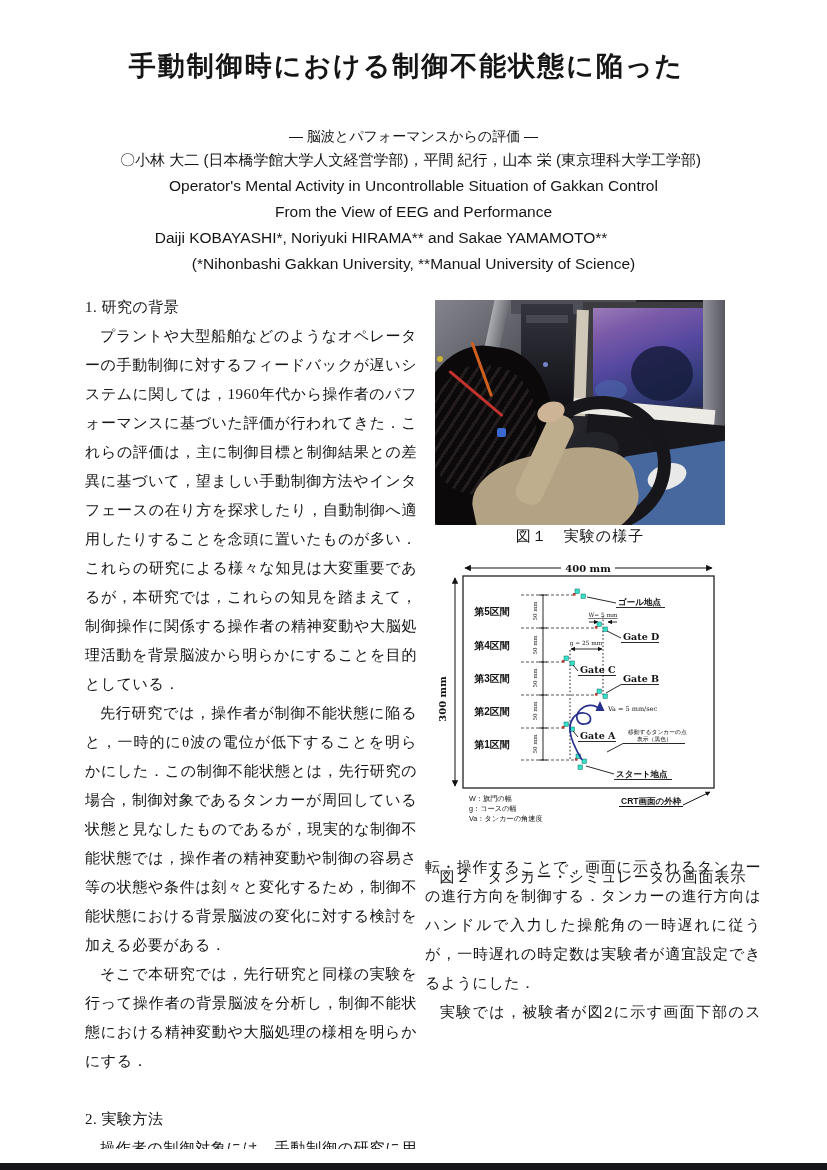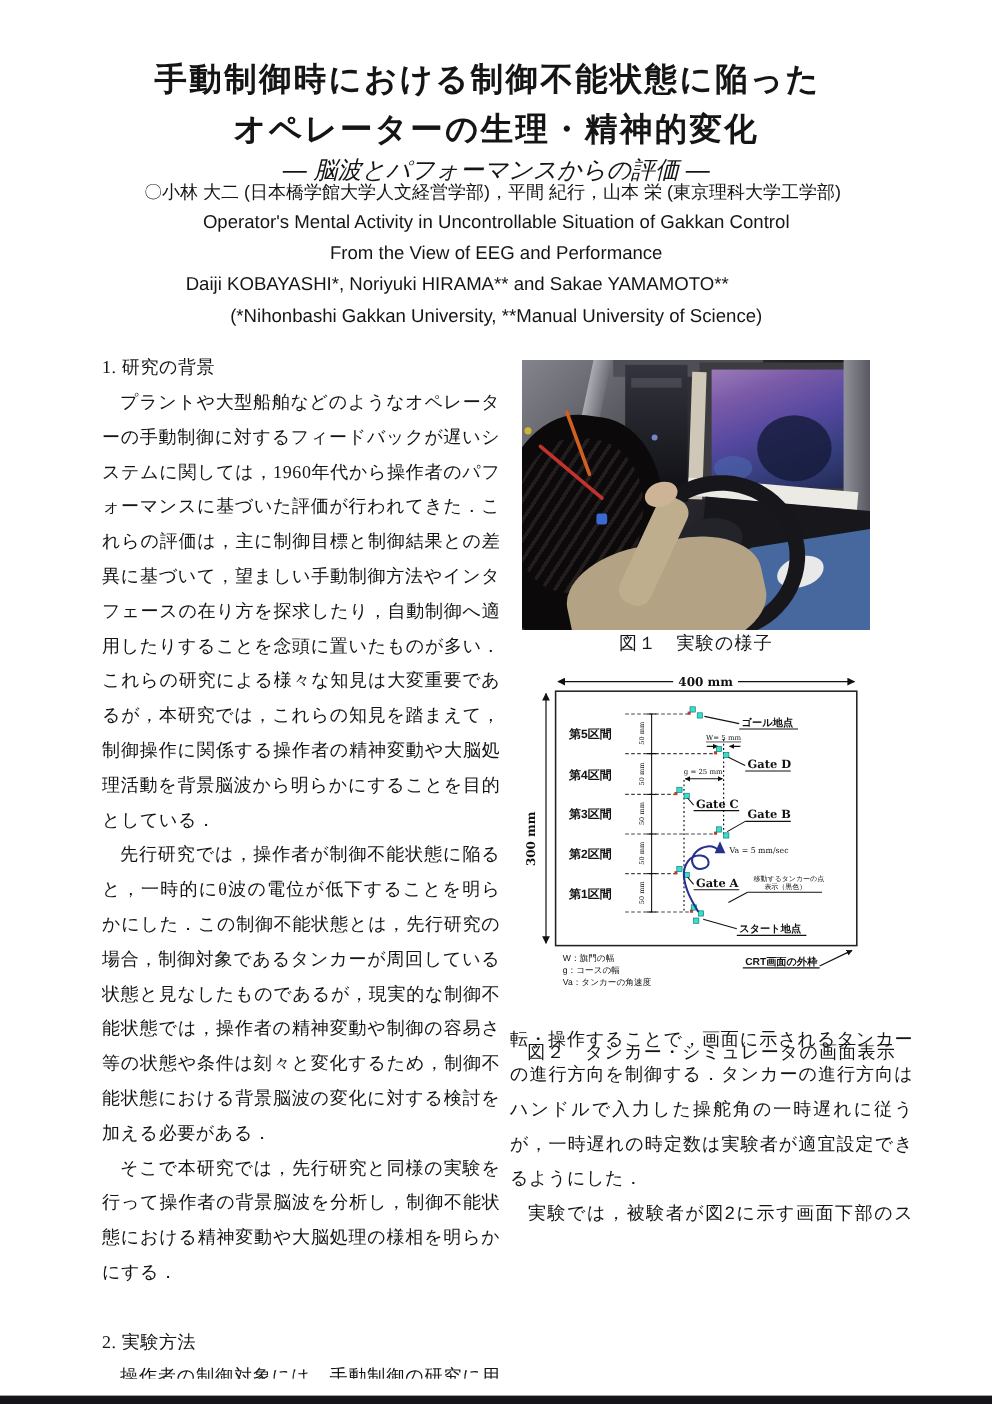--- a/index.html
+++ b/index.html
@@ -5,21 +5,21 @@
   html,body { margin:0; padding:0; background:#888; }
   .page {
     position:relative; width:827px; height:1170px; background:#ffffff;
     margin:0 auto; overflow:hidden;
     font-family:"Liberation Sans", sans-serif; color:#151515;
   }
   .abs { position:absolute; }
   
   .title1 { top:48px;  left:0; width:813px; text-align:center; font-size:27px; font-weight:600; letter-spacing:2px; }
   .title2 { top:90px;  left:0; width:827px; text-align:center; font-size:27px; font-weight:600; letter-spacing:2px; }
-  .subtitle { top:128px; left:0; width:827px; text-align:center; font-size:20px;font-style:italic; }
+  .subtitle { top:128px; left:0; width:827px; text-align:center; font-size:14px; }
   .authorsjp { top:151px; left:0; width:821px; text-align:center; font-size:15px; }
   .en1 { top:177px; left:0; width:827px; text-align:center; font-size:15.5px; }
   .en2 { top:203px; left:0; width:827px; text-align:center; font-size:15.5px; }
   .en3 { top:229px; left:0; width:762px; text-align:center; font-size:15.5px; }
   .en4 { top:255px; left:0; width:827px; text-align:center; font-size:15.5px; }
   
   .col-left  { top:293px; left:85px;  width:332px; height:856px; overflow:hidden;font-family:Liberation Serif, serif; }
   .col-right-text { top:852px; left:425px; width:336px; height:170px; overflow:hidden; }
   .jp { font-size:15px; line-height:29px; letter-spacing:0.5px; text-align:justify; margin:0; }
   .indent { text-indent:1em; }
@@ -38,21 +38,20 @@
   svg text { font-family:"DejaVu Serif", serif; fill:#111; }
   svg text.cjk { font-family:"Liberation Sans", sans-serif; }
   .bottom-bar { top:1163px; left:0; width:827px; height:7px; background:#15151a; }
 </style>
 </head>
 <body>
 
 <div class="page">
 
   <div class="abs title1">手動制御時における制御不能状態に陥った</div>
-  <div class="abs title2">オペレーターの生理・精神的変化</div>
   <div class="abs subtitle">― 脳波とパフォーマンスからの評価 ―</div>
   <div class="abs authorsjp">〇小林 大二 (日本橋学館大学人文経営学部)，平間 紀行，山本 栄 (東京理科大学工学部)</div>
   <div class="abs en1">Operator's Mental Activity in Uncontrollable Situation of Gakkan Control</div>
   <div class="abs en2">From the View of EEG and Performance</div>
   <div class="abs en3">Daiji KOBAYASHI*, Noriyuki HIRAMA** and Sakae YAMAMOTO**</div>
   <div class="abs en4">(*Nihonbashi Gakkan University, **Manual University of Science)</div>
 
   <div class="abs col-left">
     <div class="jp heading">1. 研究の背景</div>
     <p class="jp indent">プラントや大型船舶などのようなオペレーターの手動制御に対するフィードバックが遅いシステムに関しては，1960年代から操作者のパフォーマンスに基づいた評価が行われてきた．これらの評価は，主に制御目標と制御結果との差異に基づいて，望ましい手動制御方法やインタフェースの在り方を探求したり，自動制御へ適用したりすることを念頭に置いたものが多い．これらの研究による様々な知見は大変重要であるが，本研究では，これらの知見を踏まえて，制御操作に関係する操作者の精神変動や大脳処理活動を背景脳波から明らかにすることを目的としている．</p>

